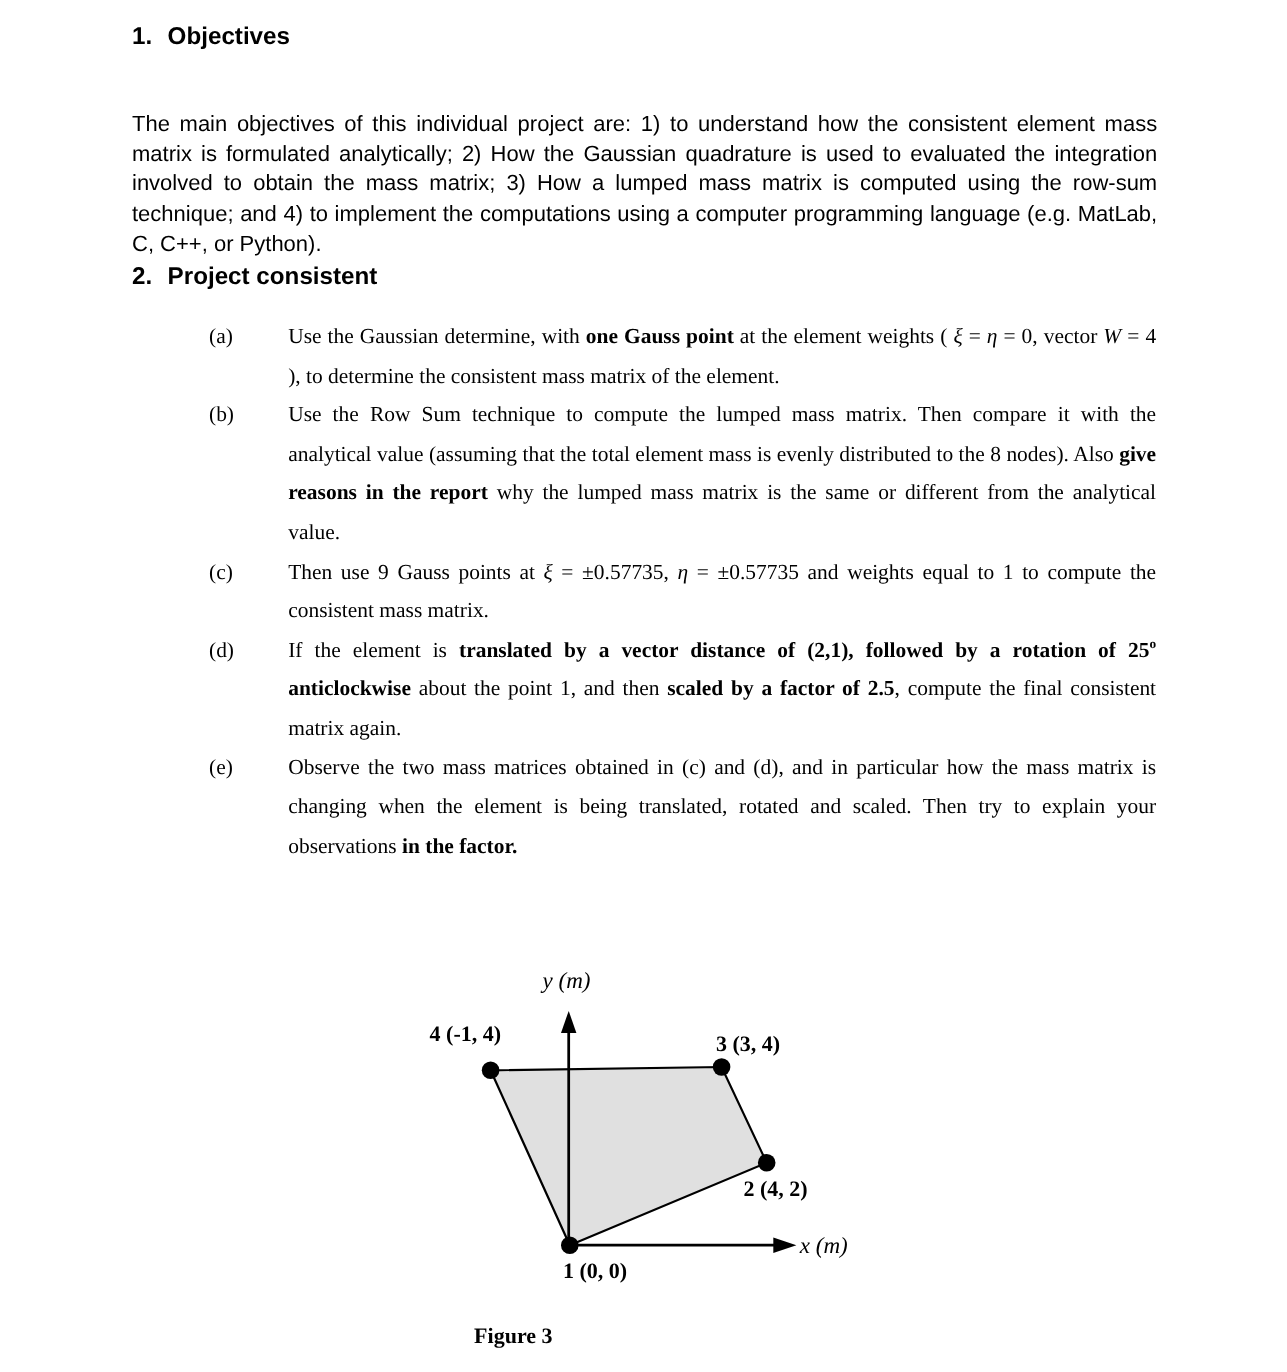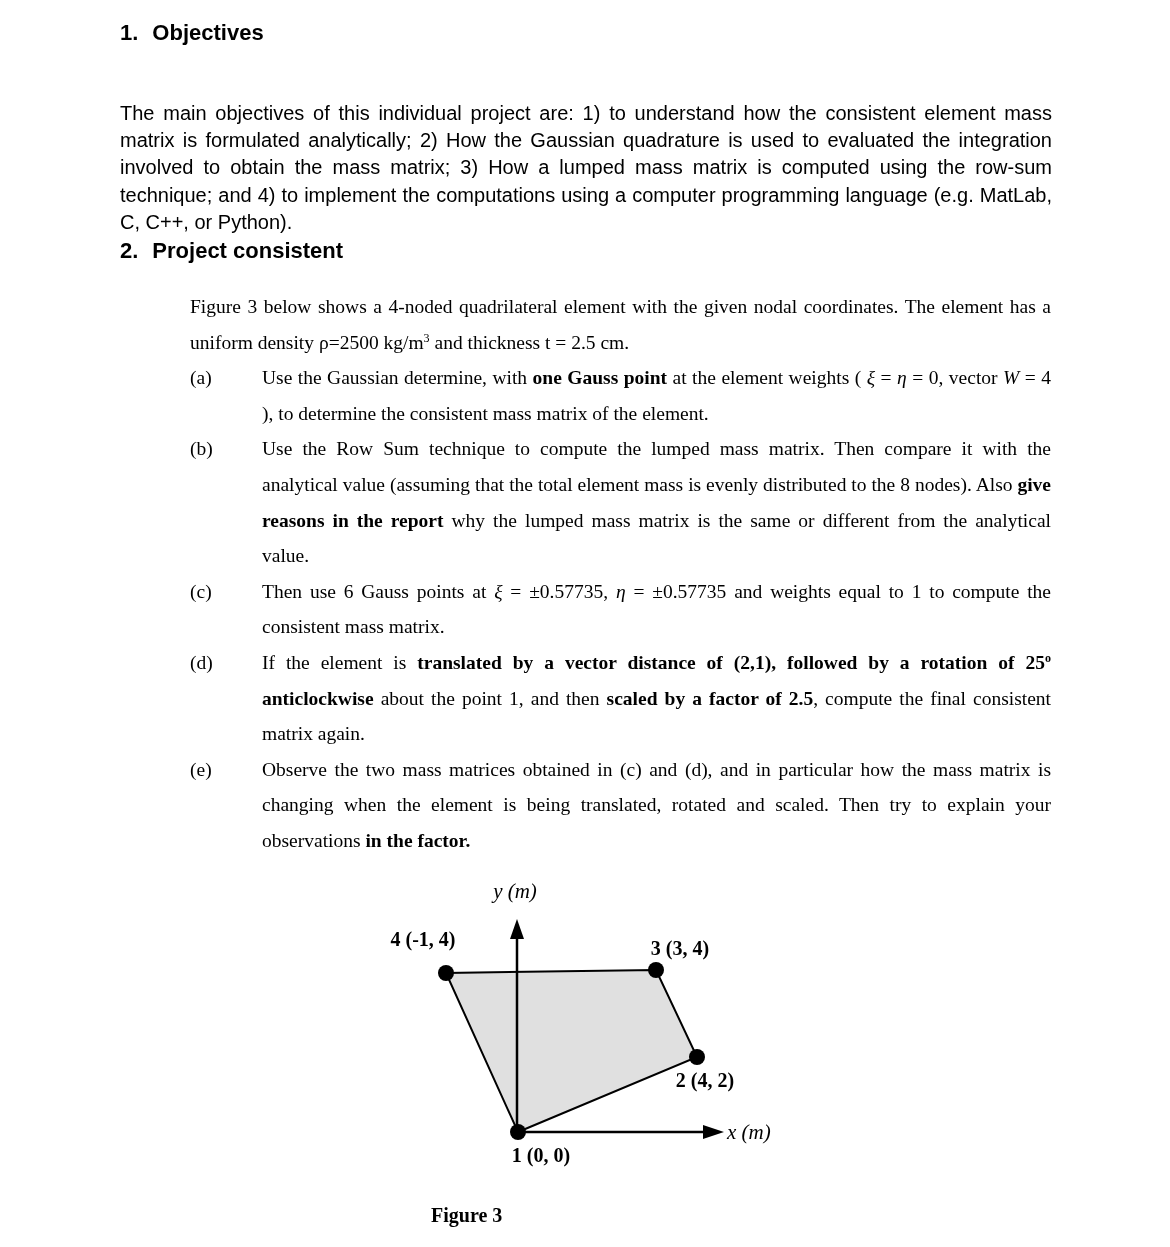--- a/index.html
+++ b/index.html
@@ -86,33 +86,32 @@
 </h1>
 
 <p class="sans-paragraph">The main objectives of this individual project are: 1) to understand how the consistent element mass matrix is formulated analytically; 2) How the Gaussian quadrature is used to evaluated the integration involved to obtain the mass matrix; 3) How a lumped mass matrix is computed using the row-sum technique; and 4) to implement the computations using a computer programming language (e.g. MatLab, C, C++, or Python).</p>
 
 <h1 class="heading" id="heading-2">
   <span>2.</span>
   <span>Project consistent</span>
 </h1>
 
 <div class="serif-body">
-  <p class="intro-paragraph"><span>Figure 3 below shows a 4-noded quadrilateral element with the given nodal coordinates. The element has a uniform density ρ=2500 kg/m</span><sup>3</sup><span> and thickness t = 2.5 cm.</span></p>
   <div>
       <div class="item">
         <span class="item-label">(a)</span>
         <div class="item-text"><span>Use the Gaussian determine, with </span><span class="bold">one Gauss point</span><span> at the element weights ( </span><span class="ital">ξ</span><span> = </span><span class="ital">η</span><span> = 0, vector </span><span class="ital">W</span><span> = 4 ), to determine the consistent mass matrix of the element.</span></div>
       </div>
       <div class="item">
         <span class="item-label">(b)</span>
         <div class="item-text"><span>Use the Row Sum technique to compute the lumped mass matrix. Then compare it with the analytical value (assuming that the total element mass is evenly distributed to the 8 nodes). Also </span><span class="bold">give reasons in the report</span><span> why the lumped mass matrix is the same or different from the analytical value.</span></div>
       </div>
       <div class="item">
         <span class="item-label">(c)</span>
-        <div class="item-text"><span>Then use 6 Gauss points at </span><span class="ital">ξ</span><span> = ±0.57735, </span><span class="ital">η</span><span> = ±0.57735 and weights equal to 1 to compute the consistent mass matrix.</span></div>
+        <div class="item-text"><span>Then use 9 Gauss points at </span><span class="ital">ξ</span><span> = ±0.57735, </span><span class="ital">η</span><span> = ±0.57735 and weights equal to 1 to compute the consistent mass matrix.</span></div>
       </div>
       <div class="item">
         <span class="item-label">(d)</span>
         <div class="item-text"><span>If the element is </span><span class="bold">translated by a vector distance of (2,1),</span><span> </span><span class="bold">followed by a rotation of 25</span><sup class="bold">o</sup><span class="bold"> anticlockwise</span><span> about the point 1, and then </span><span class="bold">scaled by a factor of 2.5</span><span>, compute the final consistent matrix again.</span></div>
       </div>
       <div class="item">
         <span class="item-label">(e)</span>
         <div class="item-text"><span>Observe the two mass matrices obtained in (c) and (d), and in particular how the mass matrix is changing when the element is being translated, rotated and scaled. Then try to explain your observations </span><span class="bold">in the factor.</span></div>
       </div>
     </div>

